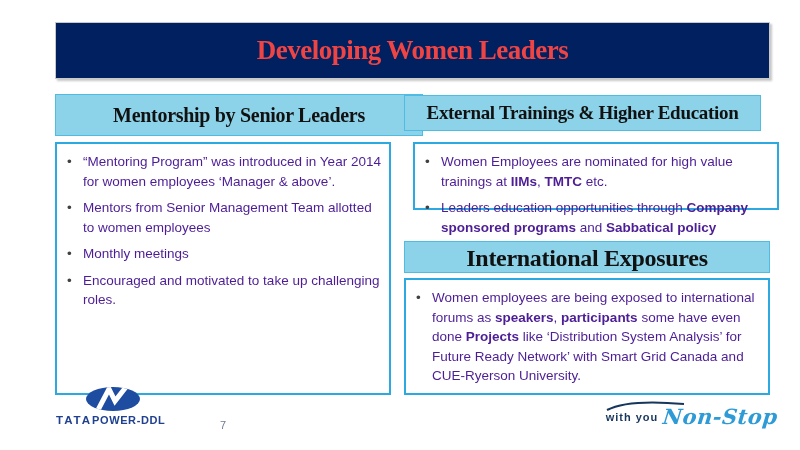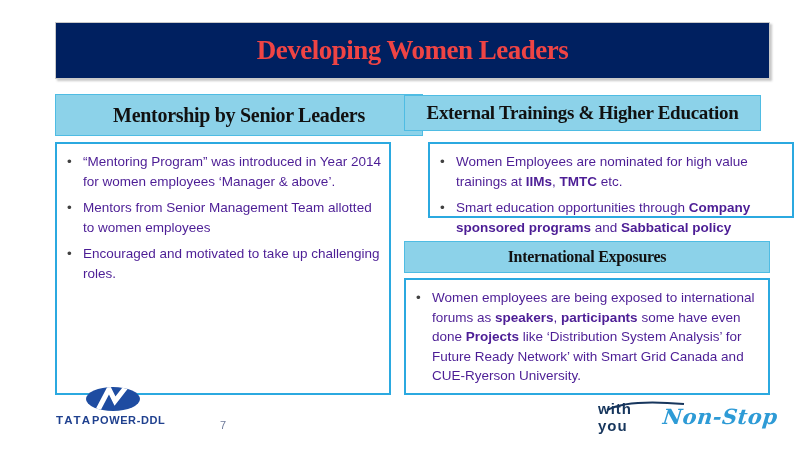--- a/index.html
+++ b/index.html
@@ -20,27 +20,27 @@
   }
   
   .panel-header{
     position:absolute;background:#8cd2e9;border:1px solid #4fbce3;box-sizing:border-box;
     display:flex;align-items:center;justify-content:center;
     font-family:"Liberation Serif",serif;font-weight:bold;color:#111111;
     letter-spacing:-0.3px;white-space:nowrap;
   }
   .hdr-left  {left:55px; top:94px; width:368px;height:42px;font-size:20px;}
   .hdr-right1{left:404px;top:95px; width:357px;height:36px;font-size:19px;}
-  .hdr-right2{left:404px;top:241px;width:366px;height:32px;font-size:16px;}
+  .hdr-right2{left:404px;top:241px;width:366px;height:32px;font-size:24px;align-items:flex-end;}
   
   .panel-body{
     position:absolute;background:#ffffff;border:2px solid #2ba9e0;box-sizing:border-box;
   }
   .body-left  {left:55px; top:142px;width:336px;height:253px;}
-  .body-right1{left:428px;top:142px;width:366px;height:76px;}
+  .body-right1{left:413px;top:142px;width:366px;height:68px;}
   .body-right2{left:404px;top:278px;width:366px;height:117px;}
   .panel-body ul{
     margin:8px 4px 0 4px;padding:0;list-style:none;
     font-size:13.5px;line-height:1.45;color:#414141;
   }
   .panel-body li{position:relative;padding-left:22px;margin-bottom:7px;}
   .panel-body li::before{
     content:"\2022";position:absolute;left:6px;top:0;color:#414141;
   }
   .panel-body li span{color:#4c1d95;}
@@ -54,21 +54,21 @@
   .logo-text .power{letter-spacing:0.6px;}
   .page-number{
     position:absolute;left:220px;top:419px;font-size:11px;color:#6f7b9b;
   }
   .tagline{
     position:absolute;left:598px;top:399px;width:180px;height:34px;
     display:flex;align-items:center;justify-content:flex-end;gap:5px;
   }
   .tagline .swoosh{position:absolute;left:8px;top:-2px;}
   .tagline .with-you{
-    font-size:15px;font-weight:bold;color:#17365d;letter-spacing:1px;
+    font-size:11px;font-weight:bold;color:#17365d;letter-spacing:1px;
     position:relative;top:1px;
   }
   .tagline .script{
     font-family:"DejaVu Serif",serif;font-style:italic;font-weight:bold;
     font-size:21px;color:#2e9bd6;transform:skewX(-6deg);letter-spacing:0.5px;
     white-space:nowrap;
   }
 </style>
 </head>
 <body>
@@ -79,31 +79,32 @@
     <span class="title-text">Developing Women Leaders</span>
   </div>
 
   <div class="panel-header hdr-left">
     <span>Mentorship by Senior Leaders</span>
   </div>
   <div class="panel-body body-left">
     <ul>
       <li><span>“Mentoring Program” was introduced in Year 2014 for women employees ‘Manager &amp; above’.</span></li>
       <li><span>Mentors from Senior Management Team allotted to women employees</span></li>
+      <li><span>Monthly meetings</span></li>
       <li><span>Encouraged and motivated to take up challenging roles.</span></li>
     </ul>
   </div>
 
   <div class="panel-header hdr-right1">
     <span>External Trainings &amp; Higher Education</span>
   </div>
   <div class="panel-body body-right1">
     <ul>
       <li><span>Women Employees are nominated for high value trainings at </span><span style="font-weight: bold;">IIMs</span><span>, </span><span style="font-weight: bold;">TMTC</span><span> etc.</span></li>
-      <li><span>Smart education opportunities through </span><span style="font-weight: bold;">Company sponsored programs</span><span> and </span><span style="font-weight: bold;">Sabbatical policy</span></li>
+      <li><span>Leaders education opportunities through </span><span style="font-weight: bold;">Company sponsored programs</span><span> and </span><span style="font-weight: bold;">Sabbatical policy</span></li>
     </ul>
   </div>
 
   <div class="panel-header hdr-right2">
     <span>International Exposures</span>
   </div>
   <div class="panel-body body-right2">
     <ul>
       <li><span>Women employees are being exposed to international forums as </span><span style="font-weight: bold;">speakers</span><span>, </span><span style="font-weight: bold;">participants</span><span> some have even done </span><span style="font-weight: bold;">Projects</span><span> like ‘Distribution System Analysis’ for Future Ready Network’ with Smart Grid Canada and CUE-Ryerson University.</span></li>
     </ul>

